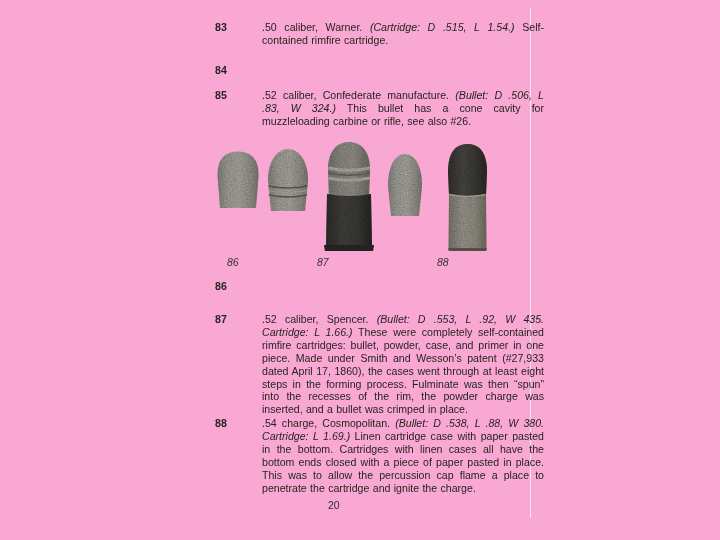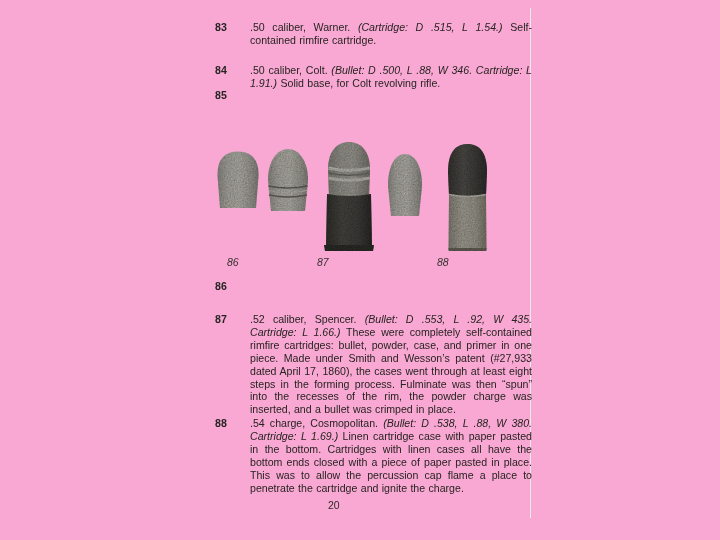--- a/index.html
+++ b/index.html
@@ -12,21 +12,21 @@
   .page-edge {
     position: absolute; left: 530px; top: 8px; width: 1px; height: 510px;
     background: #ebebe8;
   }
   .entry { position: absolute; left: 215px; width: 318px; }
   .entry .num {
     position: absolute; left: 0; top: 0; width: 30px;
     font-weight: bold; font-size: 10.6px; line-height: 12.9px;
   }
   .entry .body {
-    margin: 0 0 0 35px; width: 282px;
+    margin: 0 0 0 47px; width: 282px;
     font-size: 10.6px; line-height: 12.9px;
     text-align: justify; word-spacing: 0.4px;
   }
   .entry .body em { font-style: italic; }
   .fig-label {
     position: absolute; font-style: italic; font-size: 10.5px; color: #33312d;
   }
   .page-number {
     position: absolute; left: 328px; top: 499px; width: 54px;
     font-size: 10.5px; color: #2c2a26;
@@ -40,24 +40,24 @@
 
   <div class="page-edge"></div>
 
   <div>
       <div class="entry" style="top: 21px;">
         <span class="num">83</span>
         <p class="body"><span>.50 caliber, Warner.  </span><em>(Cartridge:  D .515, L 1.54.)</em><span>  Self-contained rimfire cartridge.</span></p>
       </div>
       <div class="entry" style="top: 64px;">
         <span class="num">84</span>
-        <p class="body"><span>.50 caliber, Colt.  </span><em>(Bullet: D .500, L .88, W 346.  Cartridge:  L 1.91.)</em><span>  Solid base, for Colt revolving rifle.</span></p>
       </div>
       <div class="entry" style="top: 89px;">
         <span class="num">85</span>
+        <p class="body"><span>.52 caliber, Confederate manufacture.  </span><em>(Bullet: D .506, L .83, W 324.)</em><span>  This bullet has a cone cavity for muzzleloading carbine or rifle, see also #26.</span></p>
       </div>
       <div class="entry" style="top: 280px;">
         <span class="num">86</span>
       </div>
       <div class="entry" style="top: 313px;">
         <span class="num">87</span>
         <p class="body"><span>.52 caliber, Spencer.  </span><em>(Bullet: D .553, L .92, W 435.  Cartridge: L 1.66.)</em><span>  These were completely self-contained rimfire cartridges: bullet, powder, case, and primer in one piece.  Made under Smith and Wesson’s patent (#27,933 dated April 17, 1860), the cases went through at least eight steps in the forming process.  Fulminate was then “spun” into the recesses of the rim, the powder charge was inserted, and a bullet was crimped in place.</span></p>
       </div>
       <div class="entry" style="top: 417px;">
         <span class="num">88</span>

